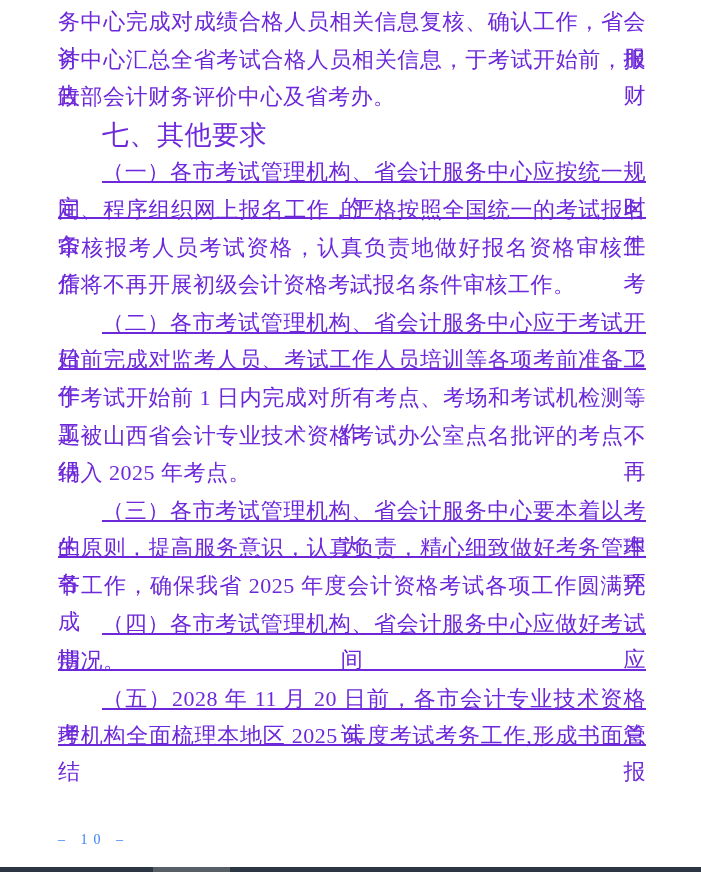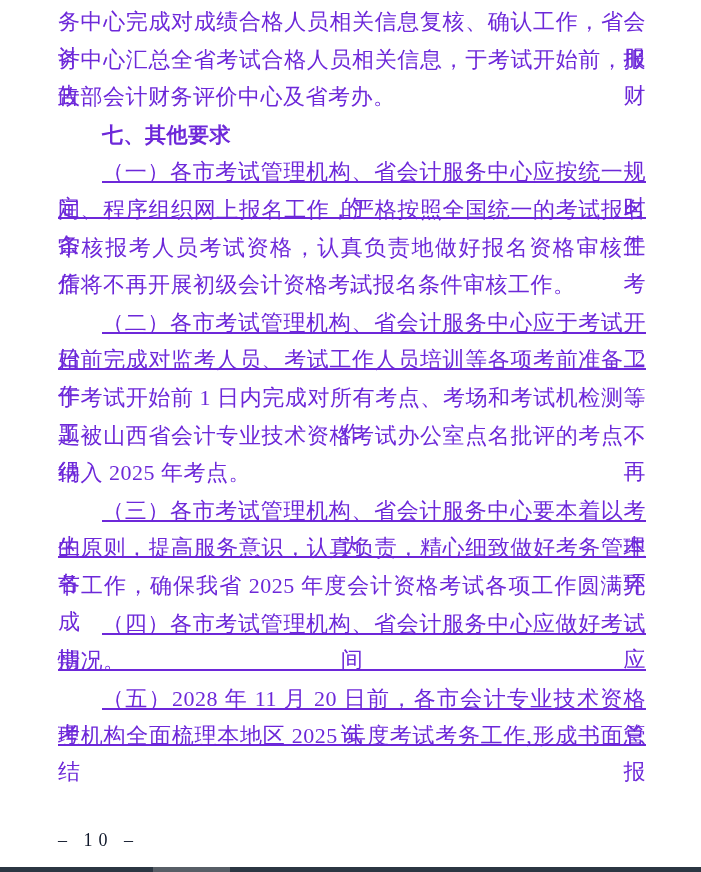--- a/index.html
+++ b/index.html
@@ -34,31 +34,31 @@
     text-align: justify;
     text-align-last: justify;
     text-justify: inter-character;
   }
   .indent {
     text-indent: 44px;
     text-decoration: underline;
   }
   .heading {
     font-family: "Liberation Sans", "DejaVu Sans", sans-serif;
-    font-weight: bold;
+    font-weight: normal;
     text-indent: 44px;
-    font-size: 21px;
+    font-size: 27px;
   }
   .pagenum {
     position: absolute;
     left: 58px;
     top: 828px;
-    font-size: 18px;
+    font-size: 14px;
     line-height: 24px;
-    color: #0f172a;
+    color: #3b82f6;
     letter-spacing: 6px;
   }
   .bottom-bar {
     position: absolute;
     left: 0;
     bottom: 0;
     width: 701px;
     height: 5px;
     background: #2b3642;
   }

